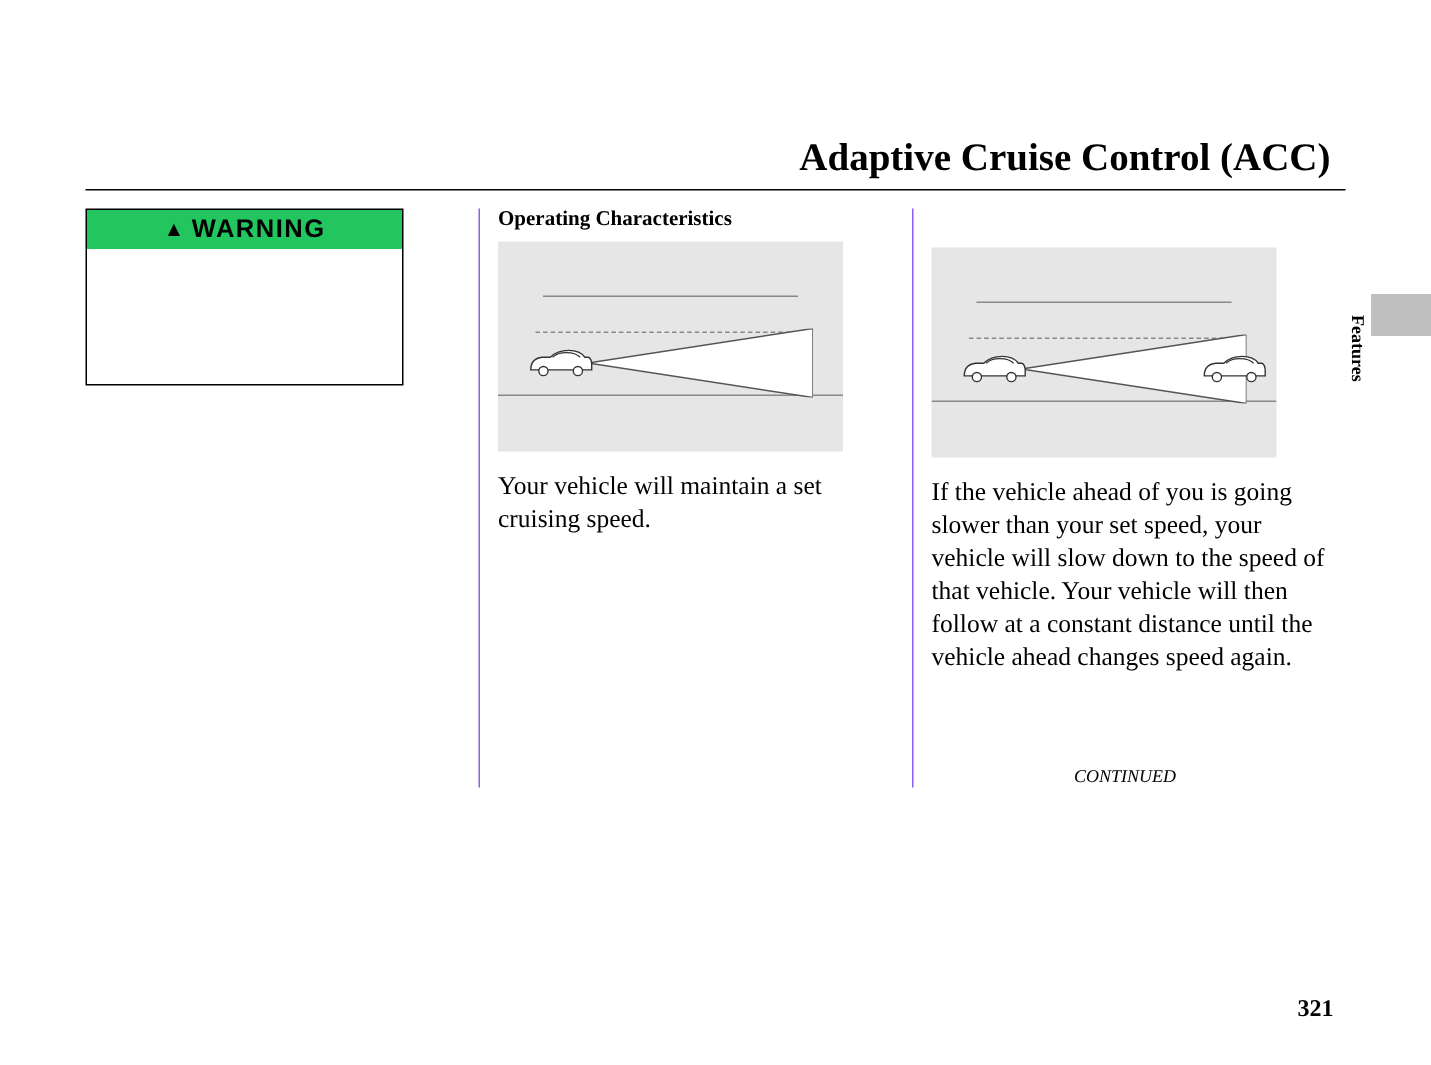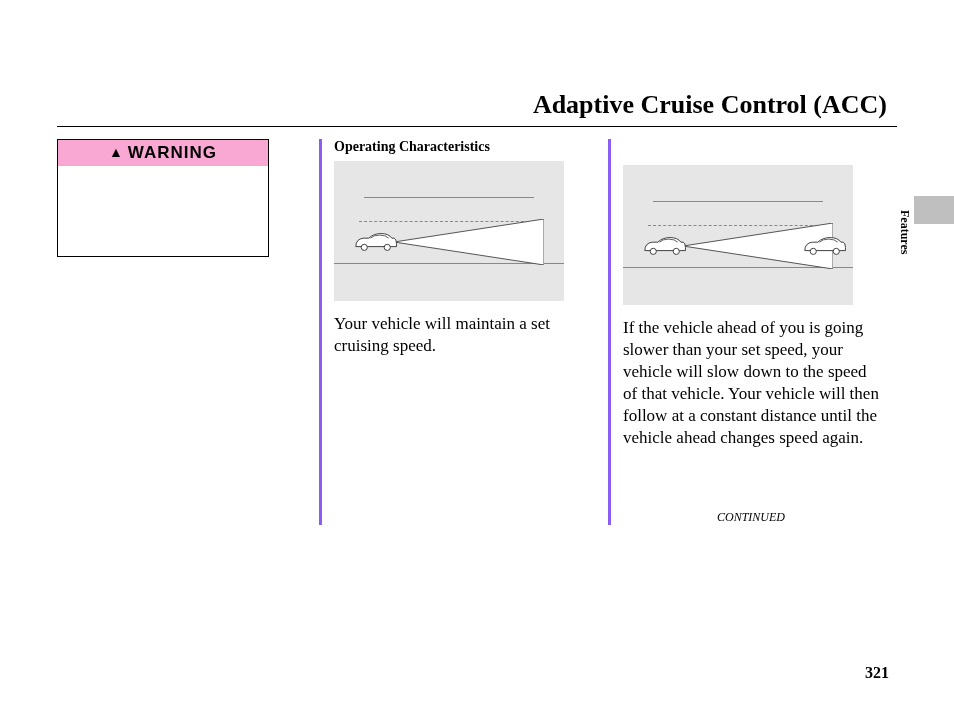--- a/index.html
+++ b/index.html
@@ -37,28 +37,28 @@
   .col {
     flex: 1;
     padding: 0 12px;
     position: relative;
   }
   .col1 {
     flex: 0 0 250px;
     padding-left: 0;
   }
   .col2, .col3 {
-    border-left: 3px solid #8b5cf6;
+    border-left: 1px solid #8b5cf6;
   }
   .warning-box {
     border: 1px solid #000;
     width: 210px;
   }
   .warning-header {
-    background: #f9a8d4;
+    background: #22c55e;
     text-align: center;
     font-weight: bold;
     font-family: Arial, sans-serif;
     font-size: 17px;
     letter-spacing: 1px;
     padding: 3px 0;
   }
   .warning-header .tri {
     font-size: 14px;
     vertical-align: 1px;

